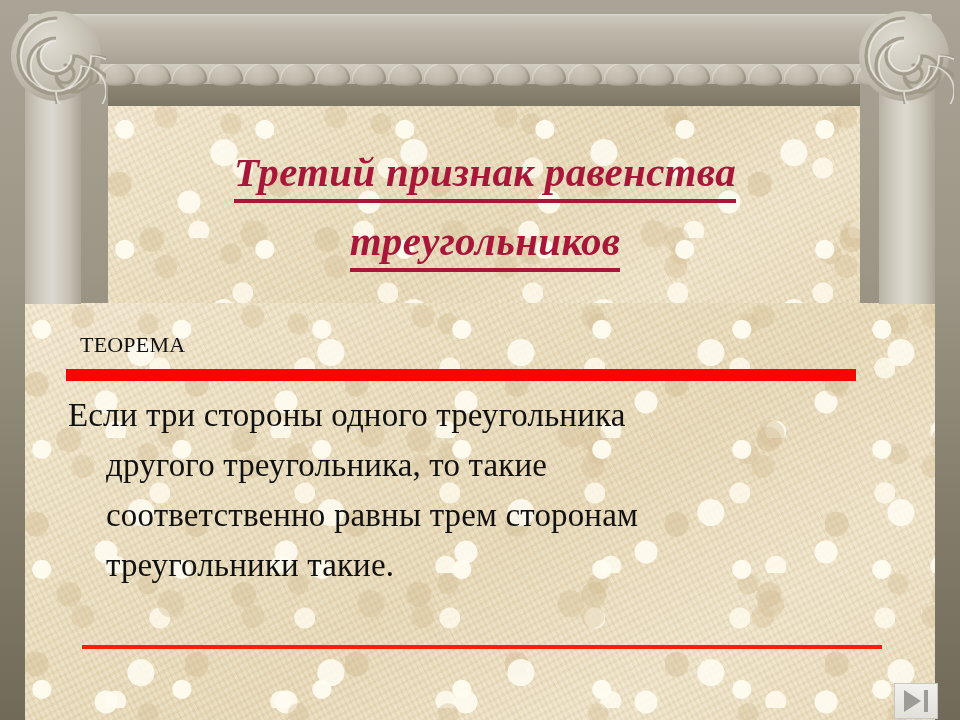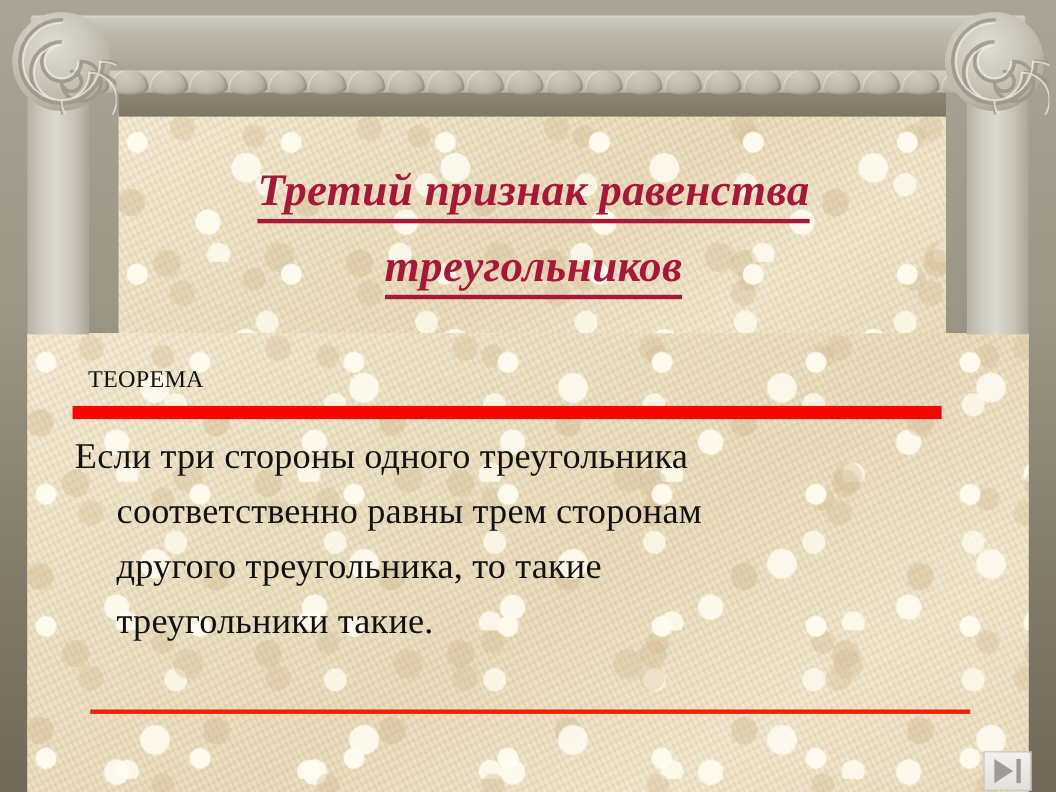--- a/index.html
+++ b/index.html
@@ -224,22 +224,22 @@
   <div id="title-block">
     <div class="title-line" id="title-line-1">Третий признак равенства</div>
     <div class="title-line" id="title-line-2">треугольников</div>
   </div>
 
   <div id="theorem-label">ТЕОРЕМА</div>
   <div id="theorem-rule"></div>
 
   <div id="theorem-body">
     <span class="ln">Если три стороны одного треугольника</span>
+    <span class="ln ind">другого треугольника, то такие</span>
     <span class="ln ind">соответственно равны трем сторонам</span>
-    <span class="ln ind">другого треугольника, то такие</span>
     <span class="ln ind">треугольники такие.</span>
   </div>
 
   <div id="bottom-rule"></div>
 
   <div id="nav-next">
     <span class="tri"></span>
     <span class="bar"></span>
   </div>
 

